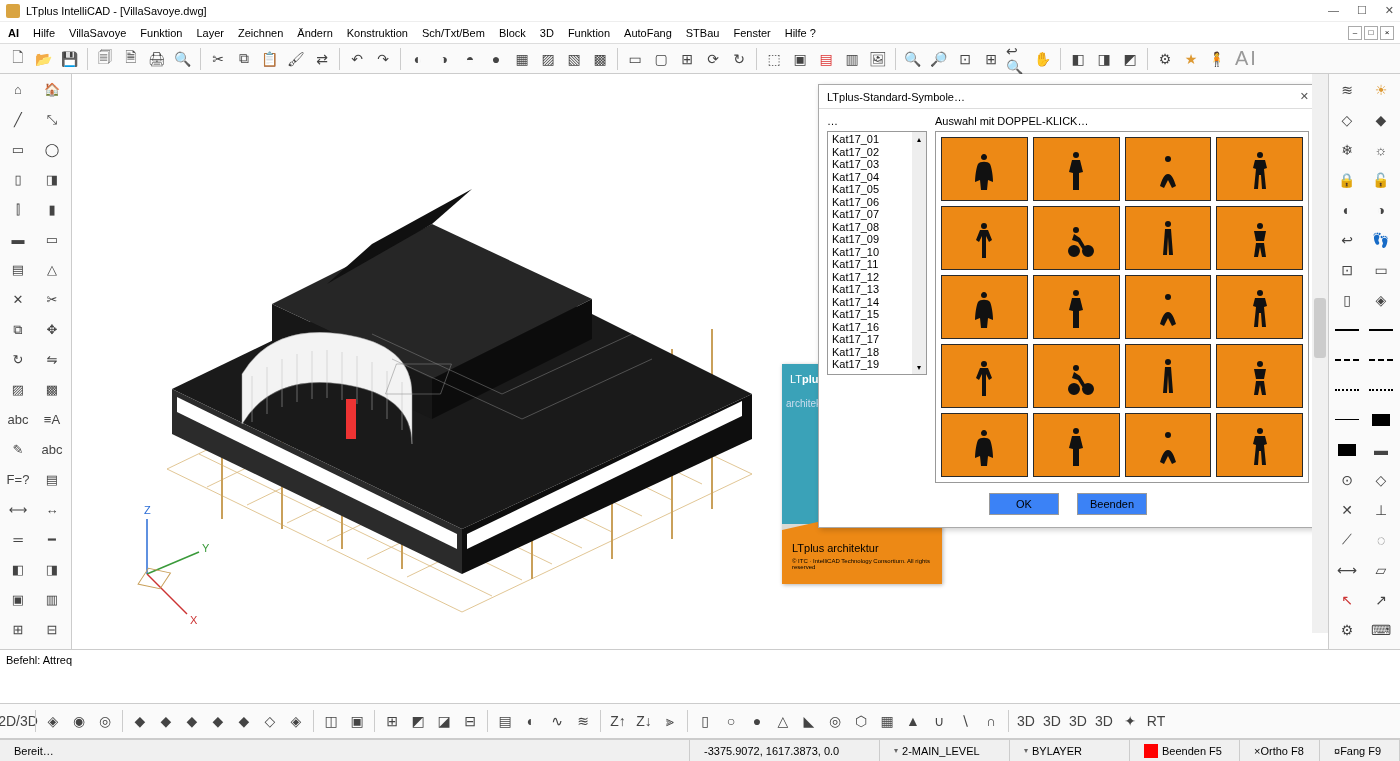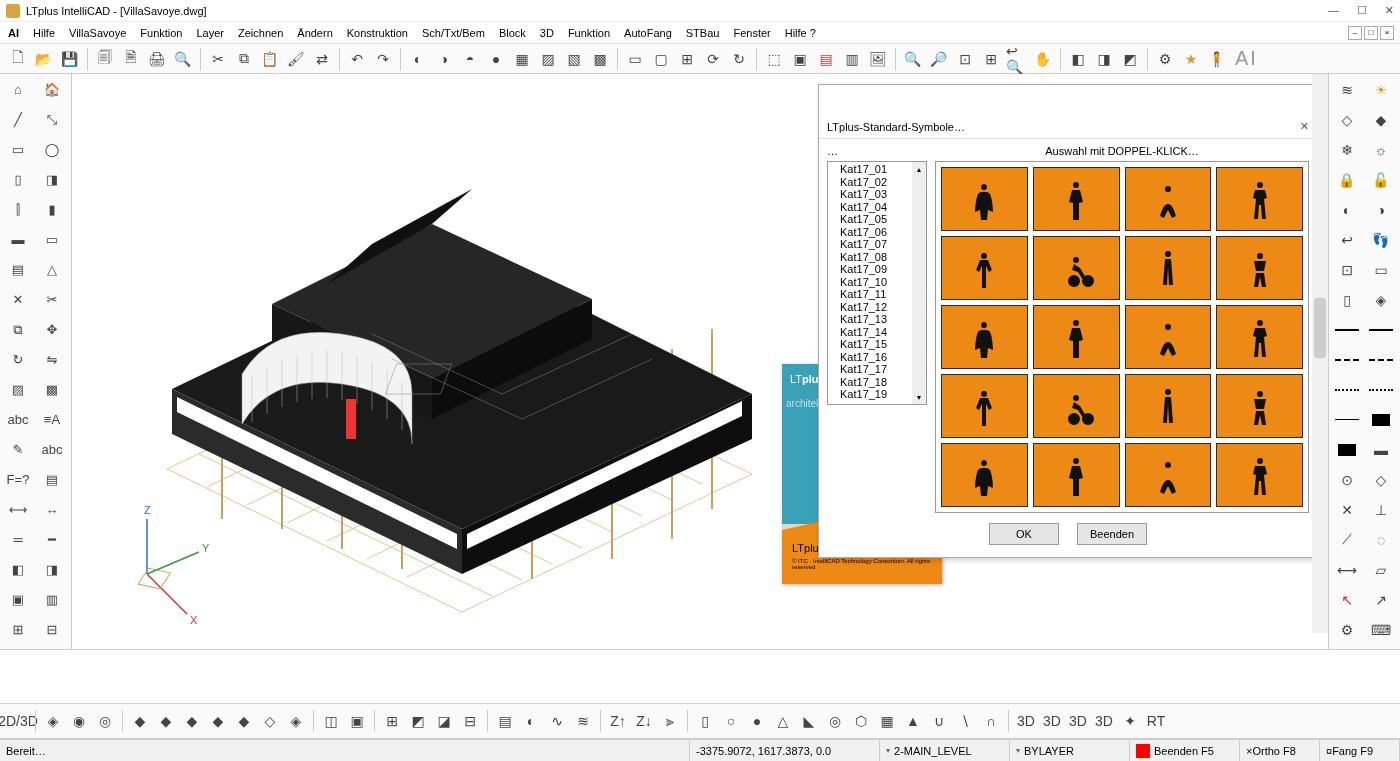--- a/index.html
+++ b/index.html
@@ -23,43 +23,43 @@
 .left-tools .tbtn { width: 32px; height: 27px; font-size: 13px; }
 .right-tools { width: 72px; background: #fafafa; border-left: 1px solid #ccc; display: grid; grid-template-columns: 1fr 1fr; grid-auto-rows: 29px; gap: 1px; padding: 2px; }
 .right-tools .tbtn { width: 32px; height: 27px; }
 .canvas-area { flex: 1; position: relative; background: #fff; }
 .canvas-area svg.scene { position: absolute; left: 0; top: 0; }
 .scrollbar-v { position: absolute; right: 0; top: 0; bottom: 16px; width: 16px; background: #f0f0f0; }
 .scrollbar-v .thumb { position: absolute; left: 2px; right: 2px; top: 40%; height: 60px; background: #ccc; border-radius: 3px; }
 .command { border-top: 1px solid #ccc; padding: 3px 6px; font-family: "Courier New", monospace; font-size: 12px; background: #fff; color: #000; line-height: 1.3; height: 54px; overflow: hidden; }
 .toolbar-bottom { height: 36px; display: flex; align-items: center; padding: 0 6px; gap: 2px; background: #fafafa; border-top: 1px solid #ccc; border-bottom: 1px solid #ccc; }
 .statusbar { height: 22px; display: flex; align-items: stretch; background: #f0f0f0; border-top: 1px solid #ccc; font-size: 11px; }
-.statusbar .cell { border-right: 1px solid #ccc; padding: 0 6px; display: flex; align-items: center; }
+.statusbar .cell { border-right: 1px solid #ccc; padding: 0 14px; display: flex; align-items: center; }
 .statusbar .dd::before { content: "▾"; margin-right: 4px; font-size: 8px; color: #666; }
 .statusbar .red-sq { width: 14px; height: 14px; background: #f00; display: inline-block; margin-right: 4px; }
 
 .dialog { position: absolute; left: 746px; top: 10px; width: 500px; background: #fff; border: 1px solid #aaa; box-shadow: 2px 2px 6px rgba(0,0,0,0.2); }
-.dialog .dtitle { height: 24px; display: flex; align-items: center; padding: 0 8px; border-bottom: 1px solid #ddd; margin-top: 30px; }
+.dialog .dtitle { height: 24px; display: flex; align-items: center; padding: 0 8px; border-bottom: 1px solid #ddd; }
 .dialog .dtitle .txt { flex: 1; }
 .dialog .dtitle .close { color: #555; cursor: pointer; }
 .dialog .dbody { display: flex; padding: 6px 8px 0 8px; gap: 8px; }
 .dialog .listcol { width: 100px; }
 .dialog .listcol .lbl { font-size: 11px; height: 16px; }
 .dialog .listbox { border: 1px solid #999; height: 244px; overflow: hidden; background: #fff; position: relative; }
 .dialog .listbox .inner { padding: 1px 1px; }
-.dialog .listbox .item { padding: 0 11px; font-size: 11px; line-height: 12.5px; cursor: pointer; }
+.dialog .listbox .item { padding: 0 3px; font-size: 11px; line-height: 12.5px; cursor: pointer; }
 .dialog .listbox .sb { position: absolute; right: 0; top: 0; bottom: 0; width: 14px; background: #eee; }
 .dialog .listbox .sb .up, .dialog .listbox .sb .dn { height: 14px; display: flex; align-items: center; justify-content: center; font-size: 8px; }
 .dialog .gridcol { flex: 1; }
-.dialog .gridcol .lbl { font-size: 11px; height: 16px; text-align: center; }
+.dialog .gridcol .lbl { font-size: 11px; height: 16px; }
 .dialog .symgrid { border: 1px solid #999; display: grid; grid-template-columns: repeat(4, 1fr); grid-auto-rows: 64px; gap: 5px; padding: 5px; background: #fff; }
 .dialog .symcell { background: #ed8915; border: 1px solid #2a2a2a; display: flex; align-items: center; justify-content: center; cursor: pointer; }
 .dialog .symcell svg { width: 36px; height: 46px; }
 .dialog .btns { display: flex; justify-content: center; gap: 18px; padding: 10px 0 12px 0; }
-.dialog .btns button { width: 70px; height: 22px; border: 1px solid #999; background: #e5e5e5; cursor: pointer; font-size: 11px; }
+.dialog .btns button { width: 70px; height: 22px; border: 1px solid #999; background: #3b82f6; cursor: pointer; font-size: 11px; }
 
 .promo { position: absolute; left: 710px; top: 290px; width: 160px; height: 220px; background: #dadad5; box-shadow: 1px 1px 4px rgba(0,0,0,0.3); overflow: hidden; }
 .promo .head { position: absolute; left: 0; top: 0; padding: 6px 8px; color: #fff; font-size: 14px; }
 .promo .head b { color: #fff; }
 .promo .vtext { position: absolute; left: 4px; top: 34px; color: #cde; font-size: 10px; }
 .promo .teal { position: absolute; left: 0; top: 0; width: 70px; height: 160px; background: #3aa2b8; }
 .promo .orange { position: absolute; left: 0; bottom: 0; width: 100%; height: 90px; background: #ed8915; clip-path: polygon(0 40%, 100% 0, 100% 100%, 0 100%); }
 .promo .arch { position: absolute; left: 10px; bottom: 30px; color: #000; font-size: 11px; }
 .promo .copy { position: absolute; left: 10px; bottom: 14px; font-size: 6px; color: #000; }
 
@@ -507,20 +507,21 @@
     <span class="tbtn">⟷</span>
     <span class="tbtn">▱</span>
     <span class="tbtn" style="color:#c33">↖</span>
     <span class="tbtn">↗</span>
     <span class="tbtn">⚙</span>
     <span class="tbtn">⌨</span>
   </div>
 </div>
 
 <div class="command">
+  <div>Befehl: Attreq</div>
 </div>
 
 <div class="toolbar-bottom">
   <span class="tbtn">2D/3D</span>
   <span class="tsep"></span>
   <span class="tbtn">◈</span>
   <span class="tbtn">◉</span>
   <span class="tbtn">◎</span>
   <span class="tsep"></span>
   <span class="tbtn">◆</span>

